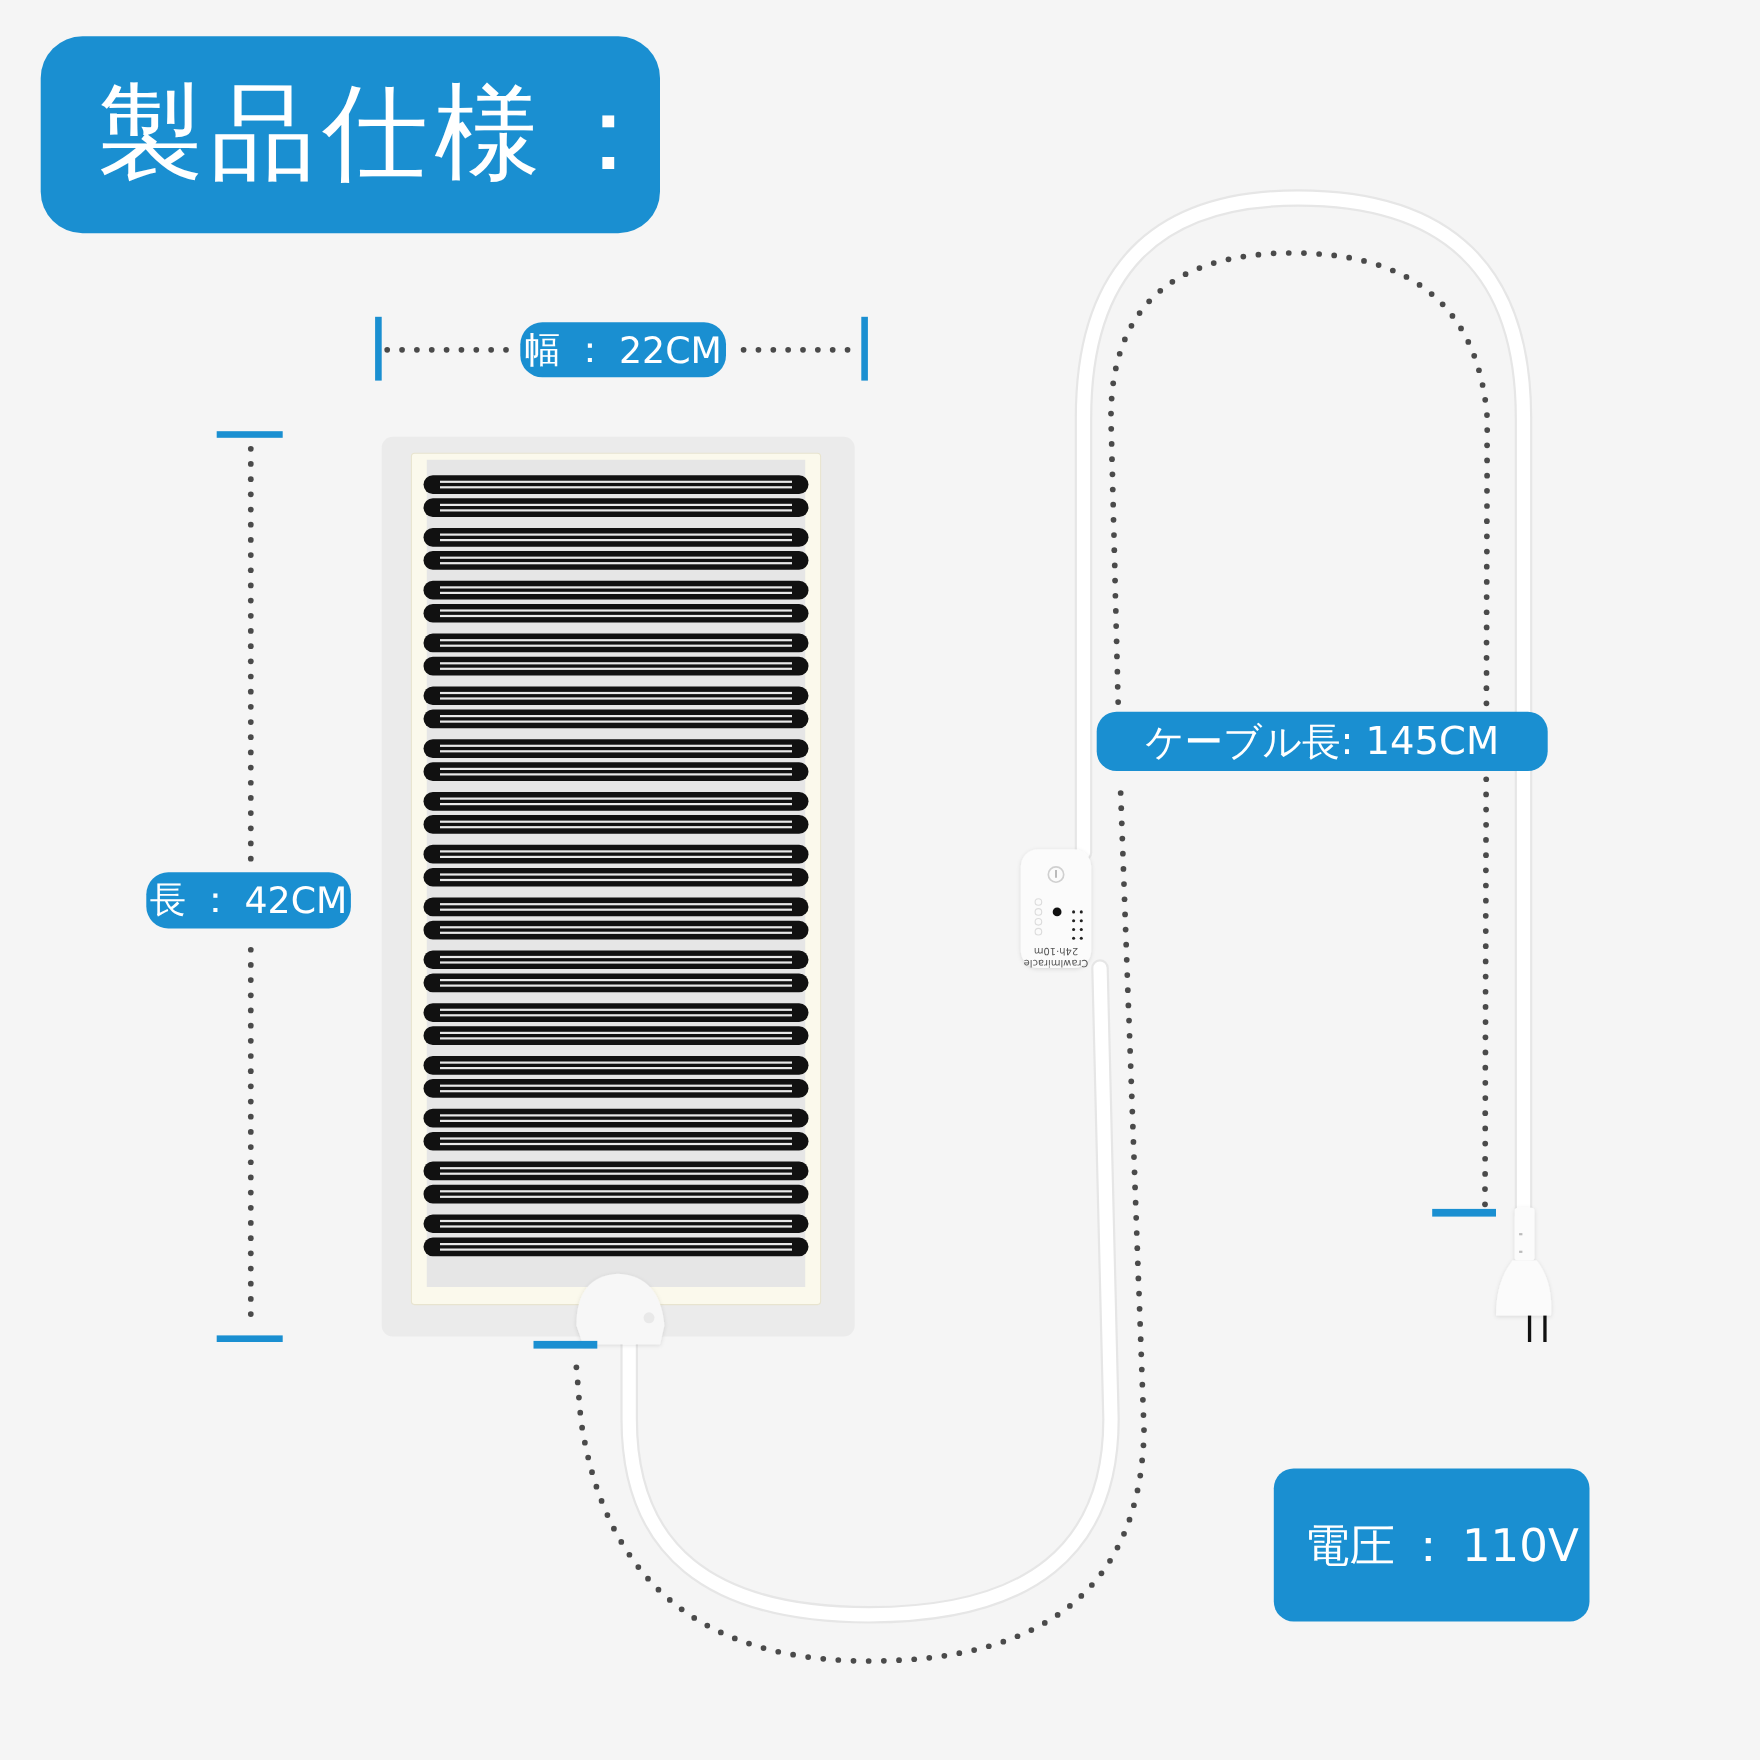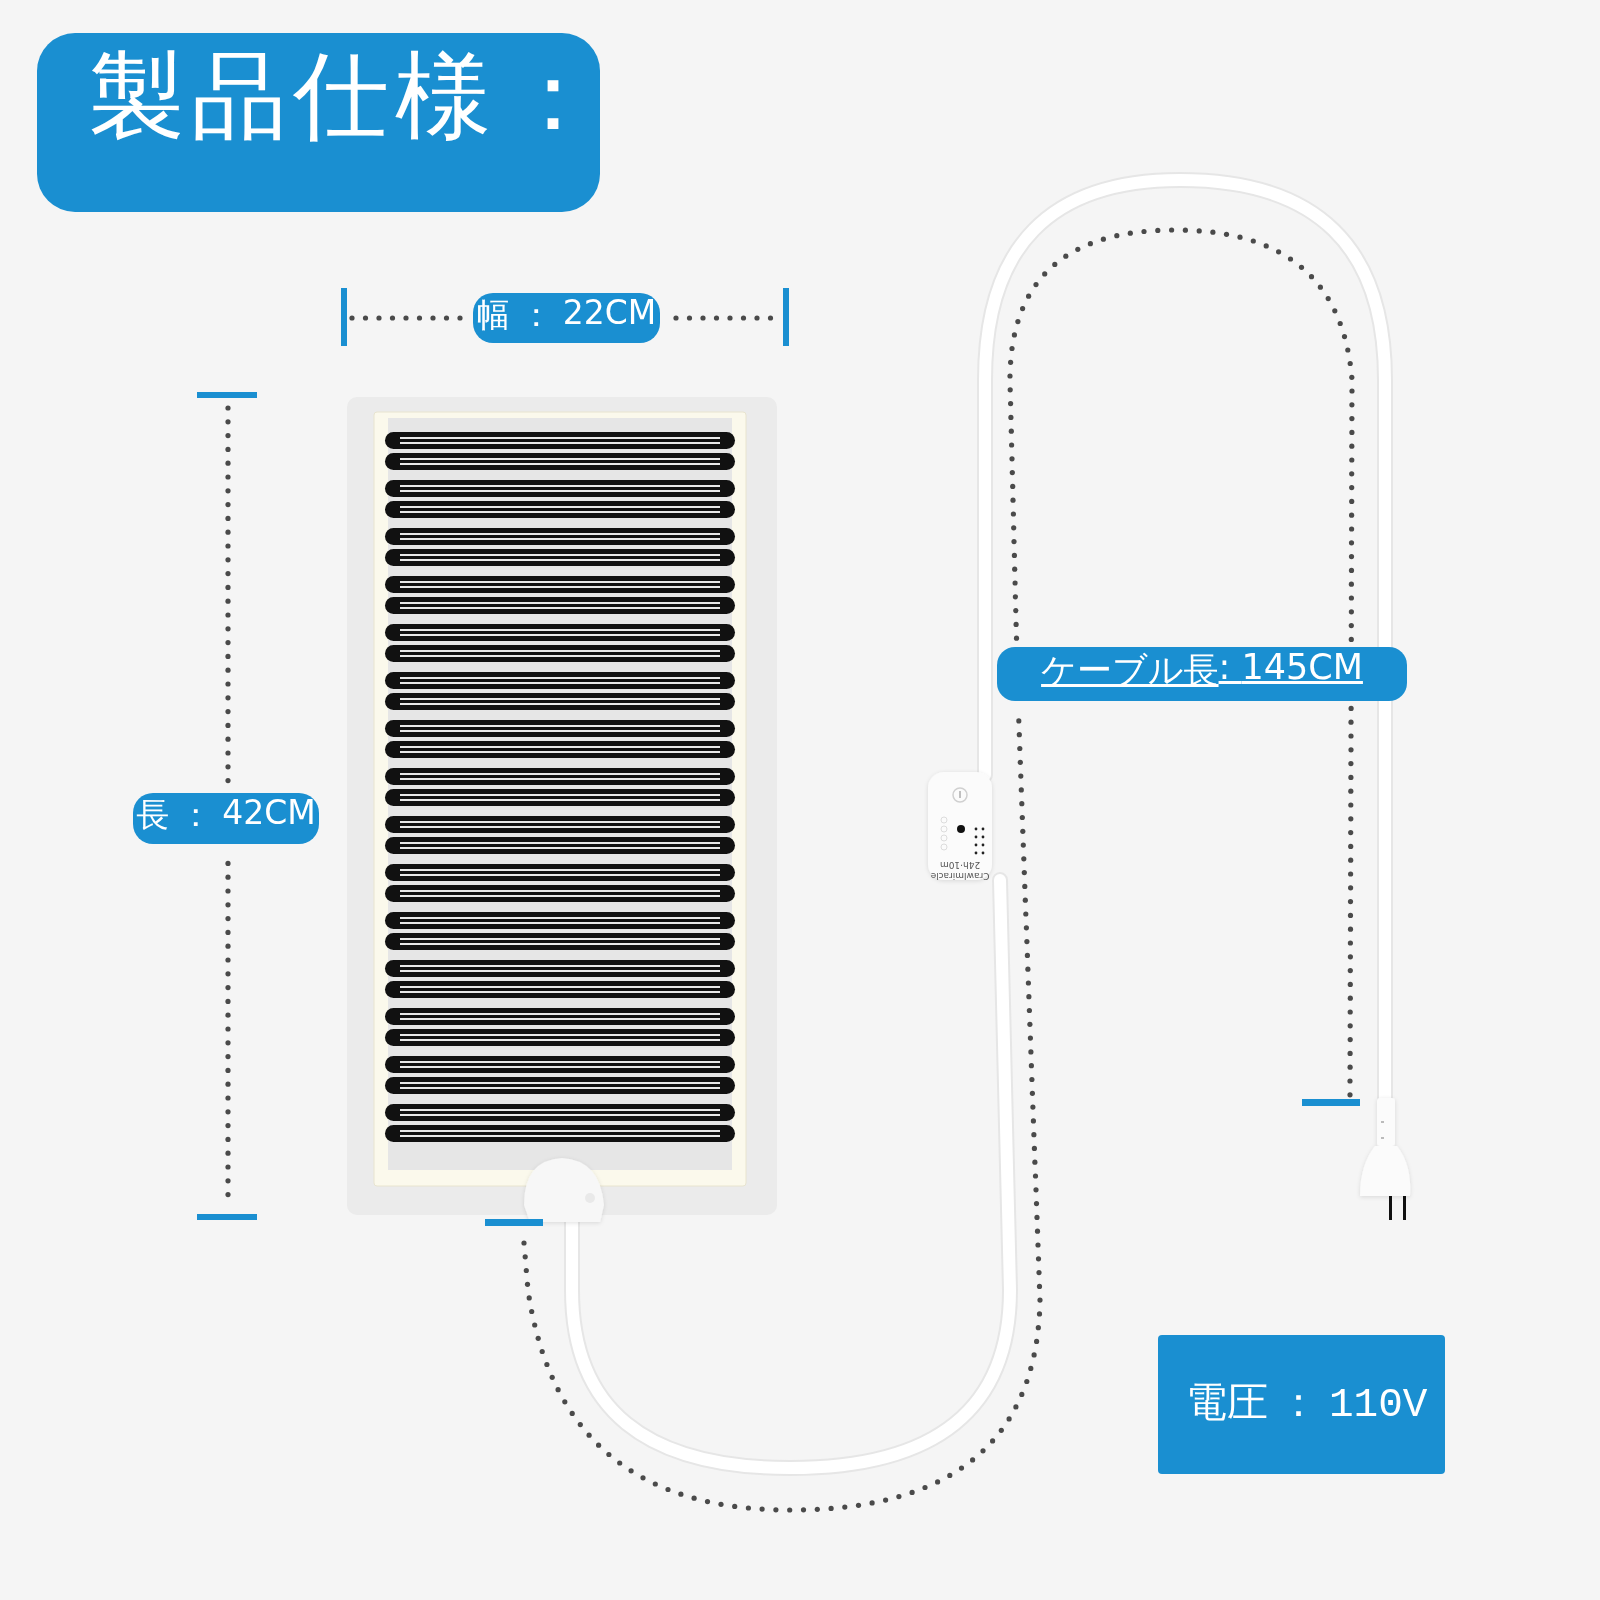--- a/index.html
+++ b/index.html
@@ -3,46 +3,45 @@
   <meta charset="utf-8">
   <style>
     html, body { margin: 0; padding: 0; }
     body {
       width: 1600px; height: 1600px; position: relative; overflow: hidden;
       background: #f5f5f5;
       font-family: "DejaVu Sans", "Liberation Sans", sans-serif;
     }
     .badge {
       position: absolute; background: #1a8fd1; color: #ffffff;
-      display: flex; justify-content: center;
+      display: flex; align-items: center; justify-content: center;
       white-space: nowrap;
     }
     #title-badge {
       left: 37px; top: 33px; width: 563px; height: 179px;
       border-radius: 38px;
       font-size: 96px; letter-spacing: 6px;
       justify-content: flex-start; padding-left: 52px; box-sizing: border-box;
     }
     #width-badge {
       left: 473px; top: 293px; width: 187px; height: 50px; border-radius: 20px;
       font-size: 33px;
     }
     #length-badge {
       left: 133px; top: 793px; width: 186px; height: 51px; border-radius: 20px;
       font-size: 33px;
     }
     #cable-badge {
       left: 997px; top: 647px; width: 410px; height: 54px; border-radius: 18px;
       font-size: 35px;
-      text-decoration: underline;
     }
     #spec-badge {
-      left: 1158px; top: 1335px; width: 287px; height: 139px; border-radius: 4px;
+      left: 1158px; top: 1335px; width: 287px; height: 139px; border-radius: 18px;
       flex-direction: column; align-items: flex-start; padding-left: 28px; box-sizing: border-box;
-      font-size: 41px; line-height: 52px; font-family: Liberation Mono, monospace;
+      font-size: 41px; line-height: 52px;
     }
     .sep { margin: 0 10px; }
     svg#art { position: absolute; left: 0; top: 0; }
     .controller-text { font-size: 9px; fill: #555; }
   </style>
 </head>
 <body>
 
 <svg id="art" width="1600" height="1600" viewBox="0 0 1600 1600">
   <defs>

